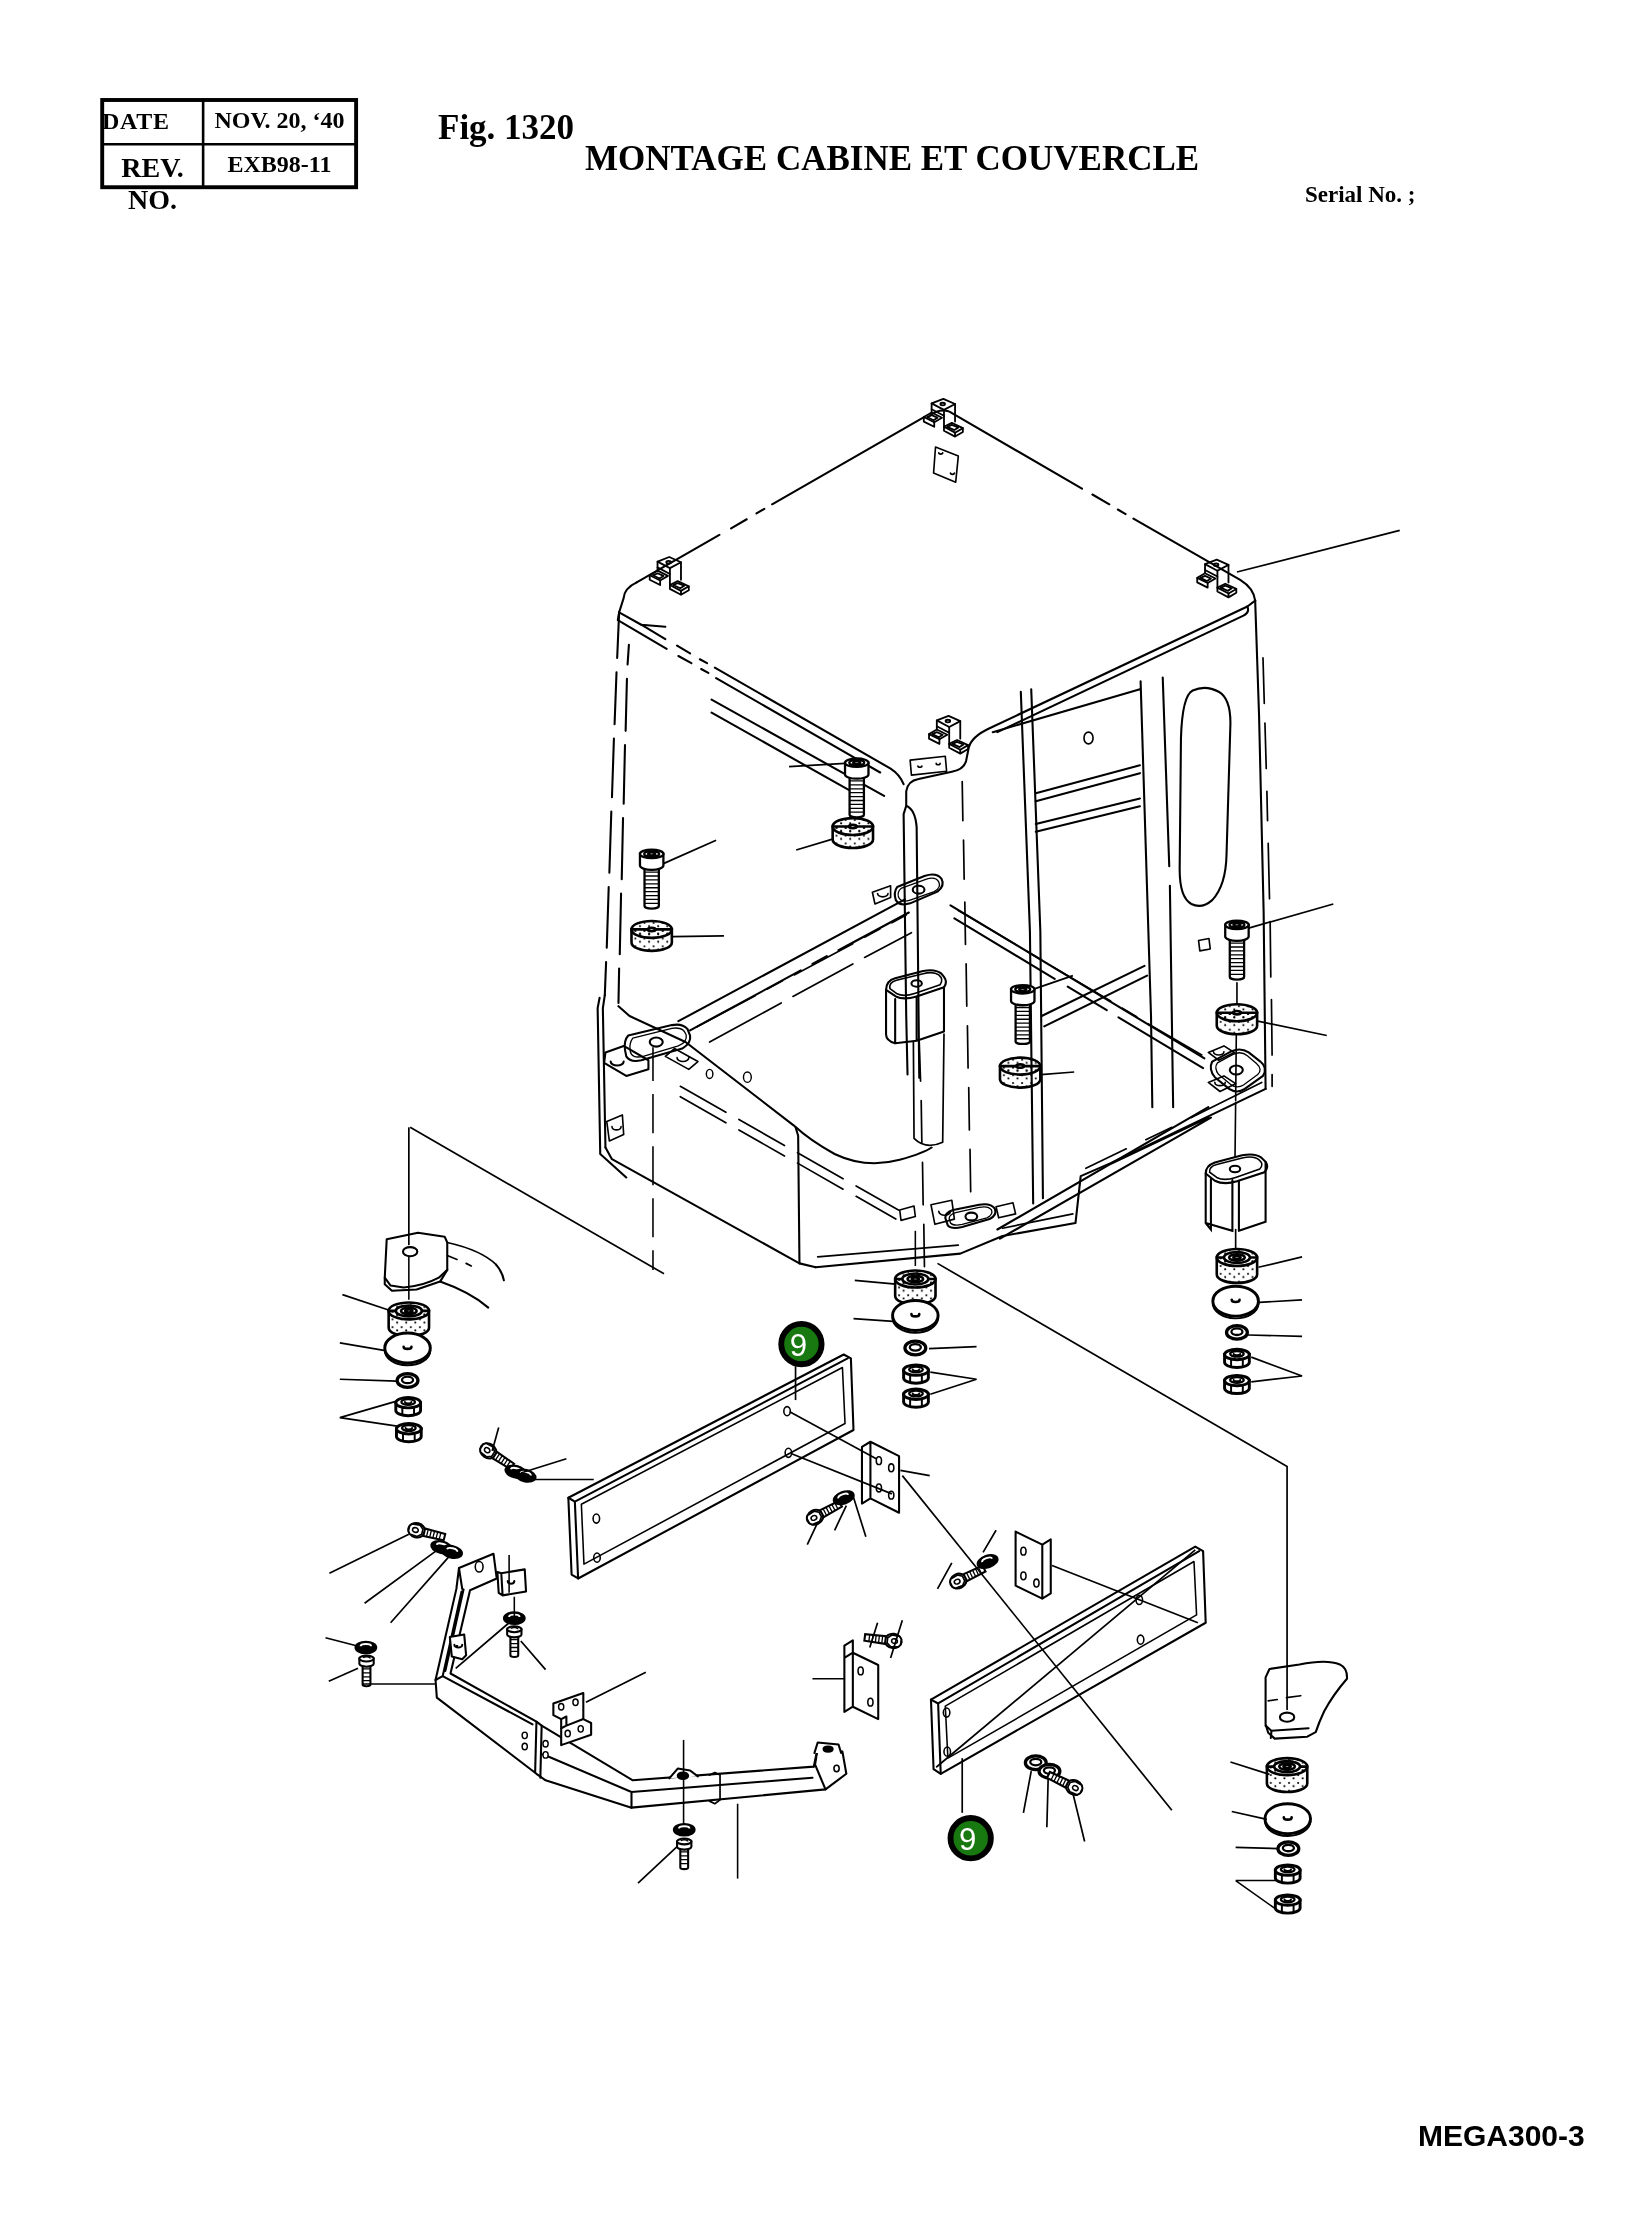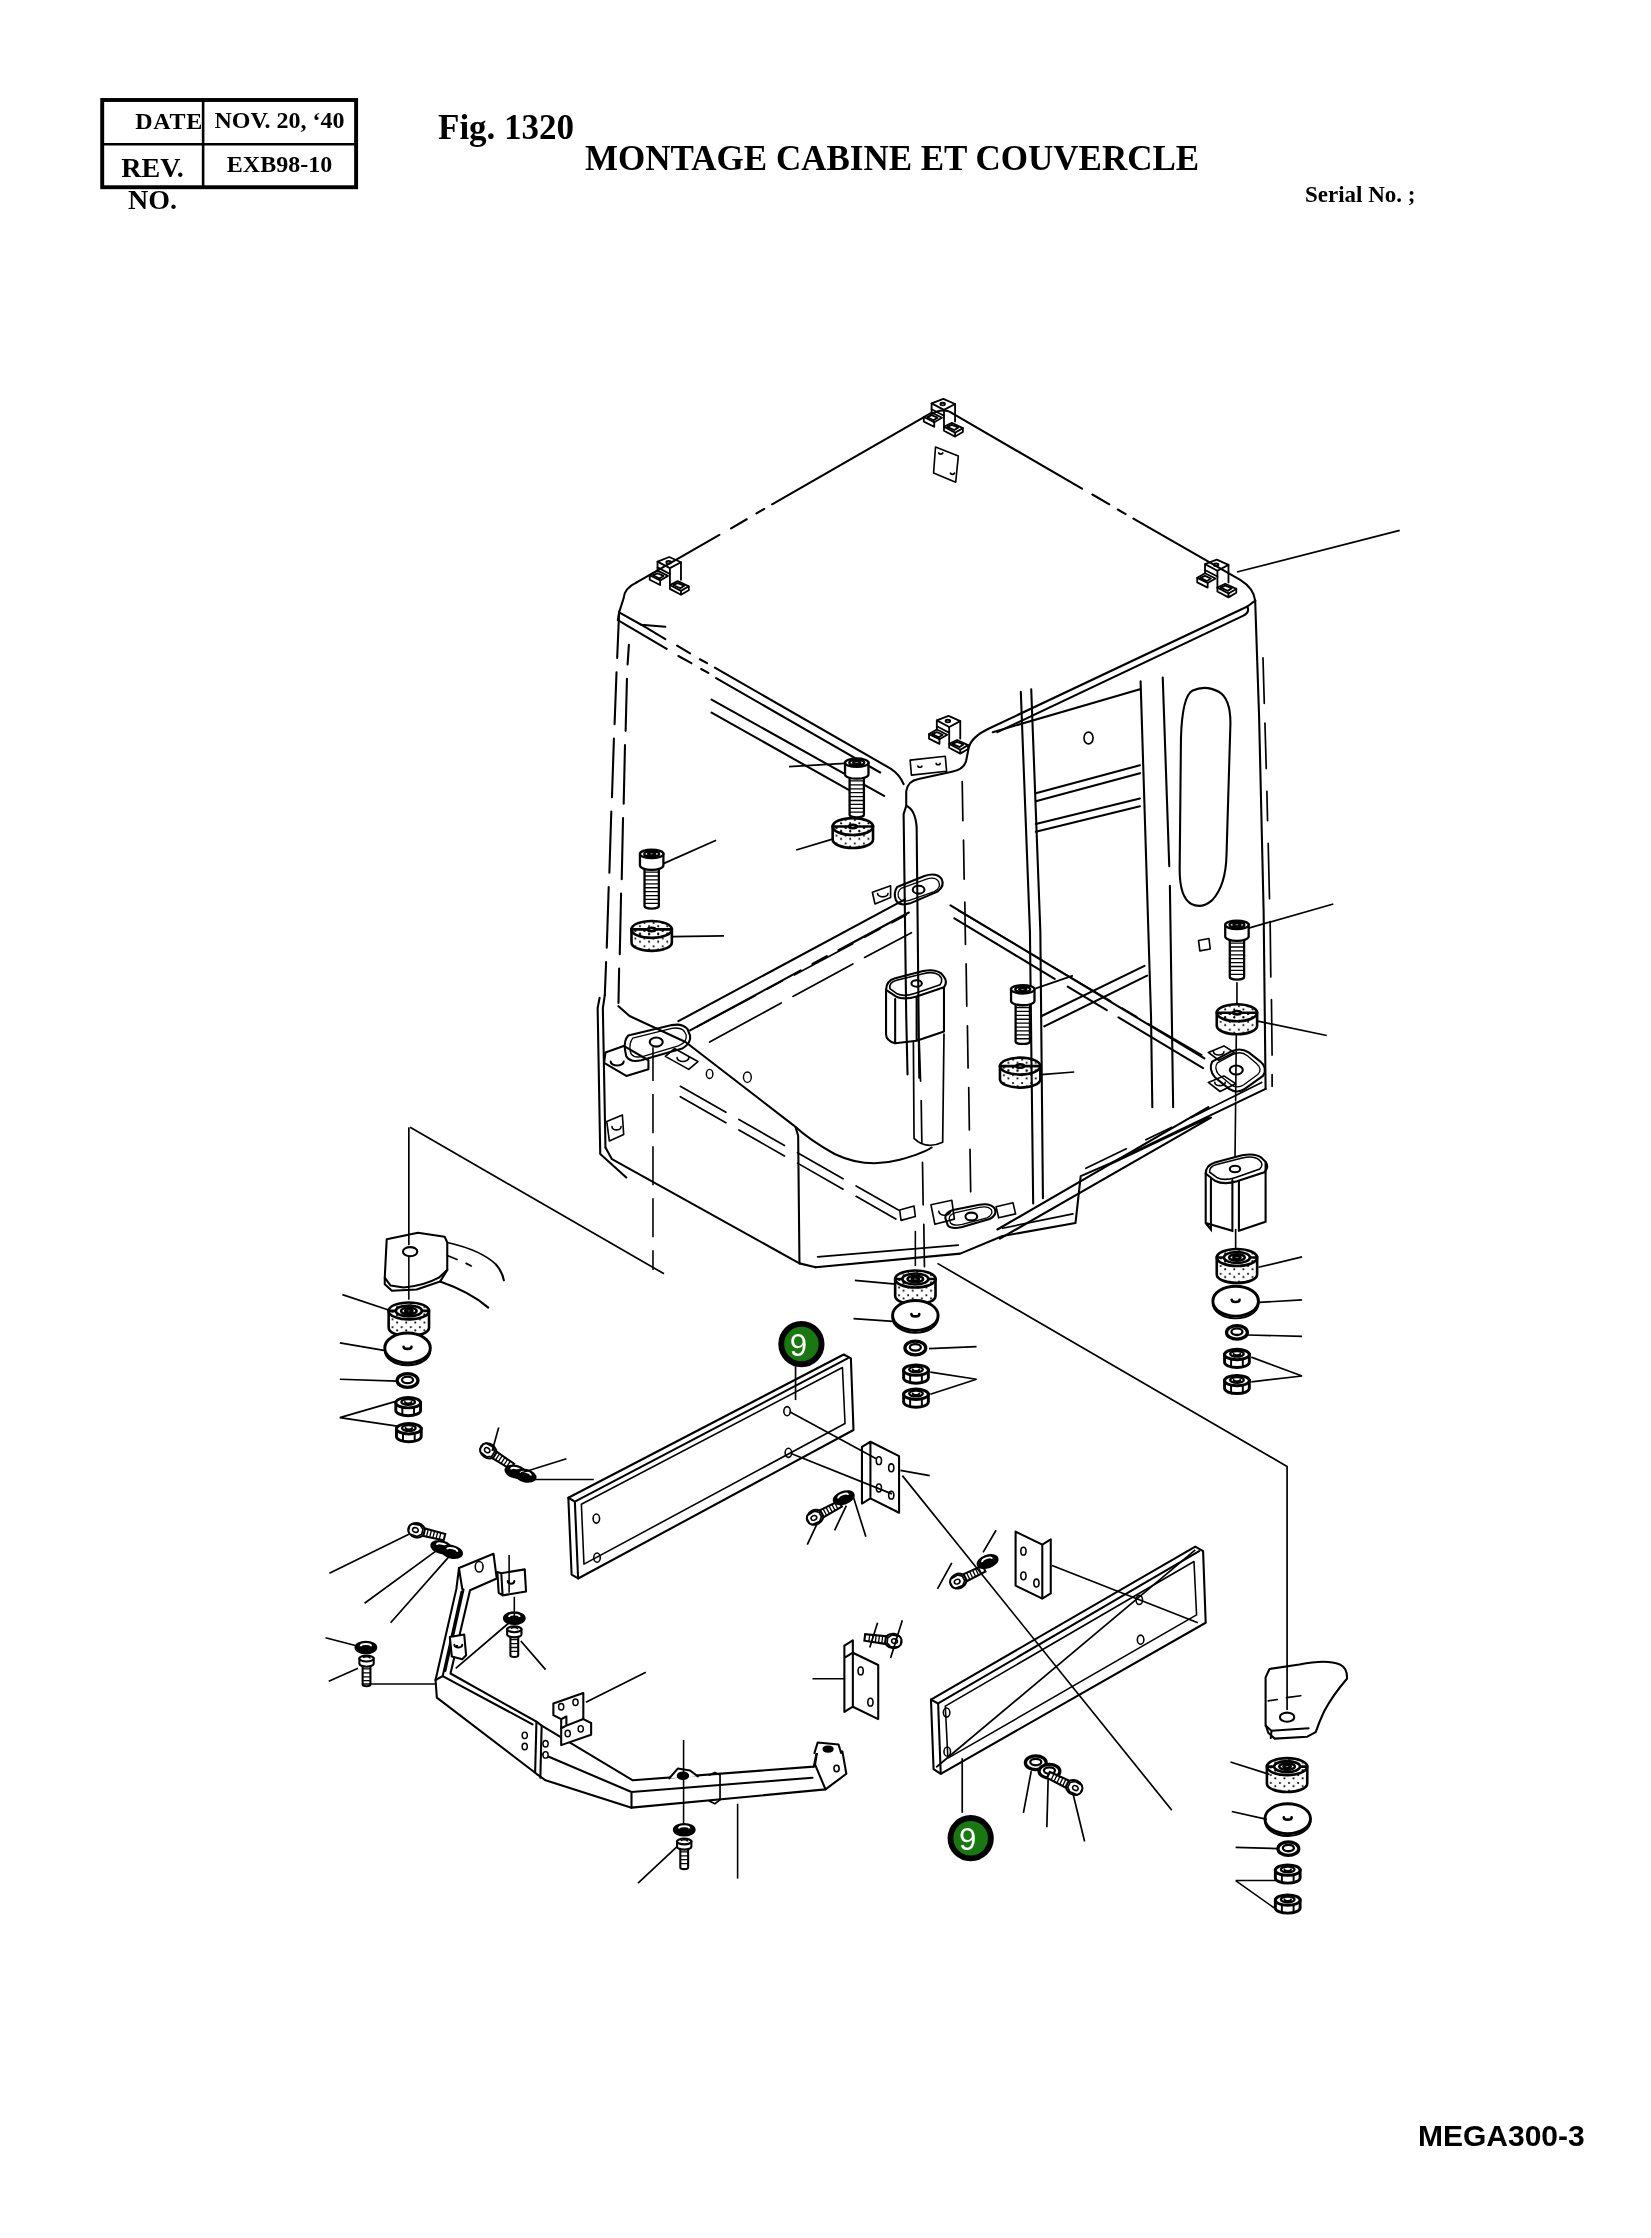--- a/index.html
+++ b/index.html
@@ -600,27 +600,27 @@
   <circle cx="1231" cy="2064" r="31" fill="#17790f" stroke="#000" stroke-width="9"></circle>
   <text x="1213" y="2082" font-family="Liberation Sans, sans-serif" font-size="48" fill="#fff">9</text>
 
   <path d="M 1478,2700 L 1478,2784" stroke="#000" stroke-width="2.6"></path>
 
   <circle cx="1491" cy="2823" r="31" fill="#17790f" stroke="#000" stroke-width="9"></circle>
   <text x="1473" y="2841" font-family="Liberation Sans, sans-serif" font-size="48" fill="#fff">9</text>
 </g>
 </svg>
 
-<div class="t" style="left:102px;top:108px;width:101px;text-align:right;font-size:24px;font-weight:bold;letter-spacing:0.7px;">DATE</div>
+<div class="t" style="left:102px;top:108px;width:101px;text-align:left;font-size:24px;font-weight:bold;letter-spacing:0.7px;">DATE</div>
 
 <div class="t" style="left:203px;top:107px;width:153px;text-align:center;font-size:24px;font-weight:bold;">NOV. 20, ‘40</div>
 
 <div class="t" style="left:102px;top:152px;width:101px;text-align:center;font-size:28px;font-weight:bold;">REV. NO.</div>
 
-<div class="t" style="left:203px;top:151px;width:153px;text-align:center;font-size:24px;font-weight:bold;">EXB98-10</div>
+<div class="t" style="left:203px;top:151px;width:153px;text-align:center;font-size:24px;font-weight:bold;">EXB98-11</div>
 
 <div class="t" style="left:438px;top:108px;font-size:35px;font-weight:bold;">Fig. 1320</div>
 
 
 <div class="t" style="left:585px;top:139px;font-size:35px;font-weight:bold;">MONTAGE CABINE ET COUVERCLE</div>
 
 <div class="t" style="left:1305px;top:182px;font-size:23px;font-weight:bold;">Serial No. ;</div>
 
 <div class="t" style="left:1418px;top:2119px;font-size:30px;font-weight:bold;font-family:'Liberation Sans',sans-serif;">MEGA300-3</div>
 </div>

